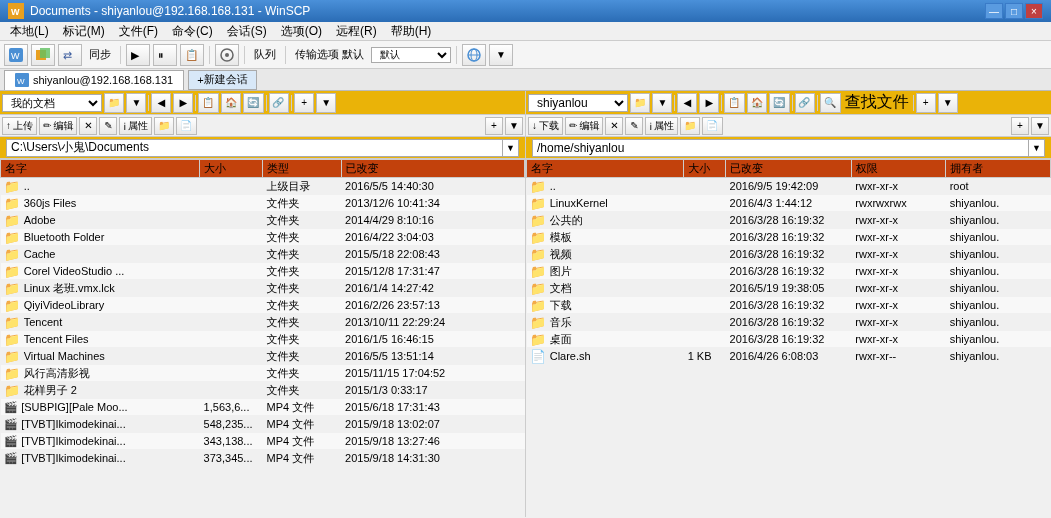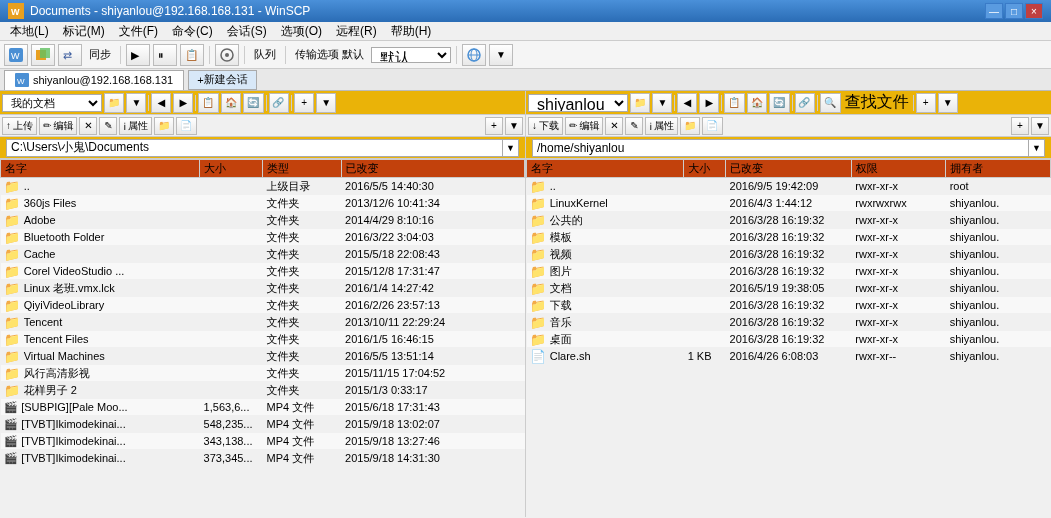--- a/index.html
+++ b/index.html
@@ -89,21 +89,21 @@
       justify-content: center;
       cursor: pointer;
       font-size: 10px;
     }
     .tb-separator { width: 1px; height: 18px; background: #ccc; margin: 0 2px; }
     .tb-label { font-size: 11px; padding: 0 4px; }
     .tb-combo {
       height: 16px;
       border: 1px solid #aaa;
       background: white;
-      font-size: 15px;
+      font-size: 10px;
       padding: 0 4px;
       min-width: 80px;
     }
     
     .tab-bar {
       background: #e8e8e8;
       border-bottom: 1px solid #bbb;
       height: 22px;
       display: flex;
       align-items: center;
@@ -458,21 +458,21 @@
               <tr>
     <td><span class="file-icon"><span class="icon-folder">📁</span> Adobe</span></td>
     <td></td>
     <td>文件夹</td>
     <td>2014/4/29   8:10:16</td>
   </tr>
               <tr>
     <td><span class="file-icon"><span class="icon-folder">📁</span> Bluetooth Folder</span></td>
     <td></td>
     <td>文件夹</td>
-    <td>2016/3/22   3:04:03</td>
+    <td>2016/4/22   3:04:03</td>
   </tr>
               <tr>
     <td><span class="file-icon"><span class="icon-folder">📁</span> Cache</span></td>
     <td></td>
     <td>文件夹</td>
     <td>2015/5/18   22:08:43</td>
   </tr>
               <tr>
     <td><span class="file-icon"><span class="icon-folder">📁</span> Corel VideoStudio ...</span></td>
     <td></td>
@@ -547,21 +547,21 @@
   </tr>
             </tbody>
         </table>
       </div>
     </div>
   </div>
 
   <div class="panel">
 
     <div class="panel-toolbar">
-      <select class="tb-combo" style="min-width:100px; height:18px; font-size:16px;">
+      <select class="tb-combo" style="min-width:100px; height:18px; font-size:12px;">
         <option>shiyanlou</option>
       </select>
       <div class="pt-btn">📁</div>
       <div class="pt-btn">▼</div>
       <div class="pt-separator"></div>
       <div class="pt-btn">◀</div>
       <div class="pt-btn">▶</div>
       <div class="pt-separator"></div>
       <div class="pt-btn">📋</div>
       <div class="pt-btn">🏠</div>

